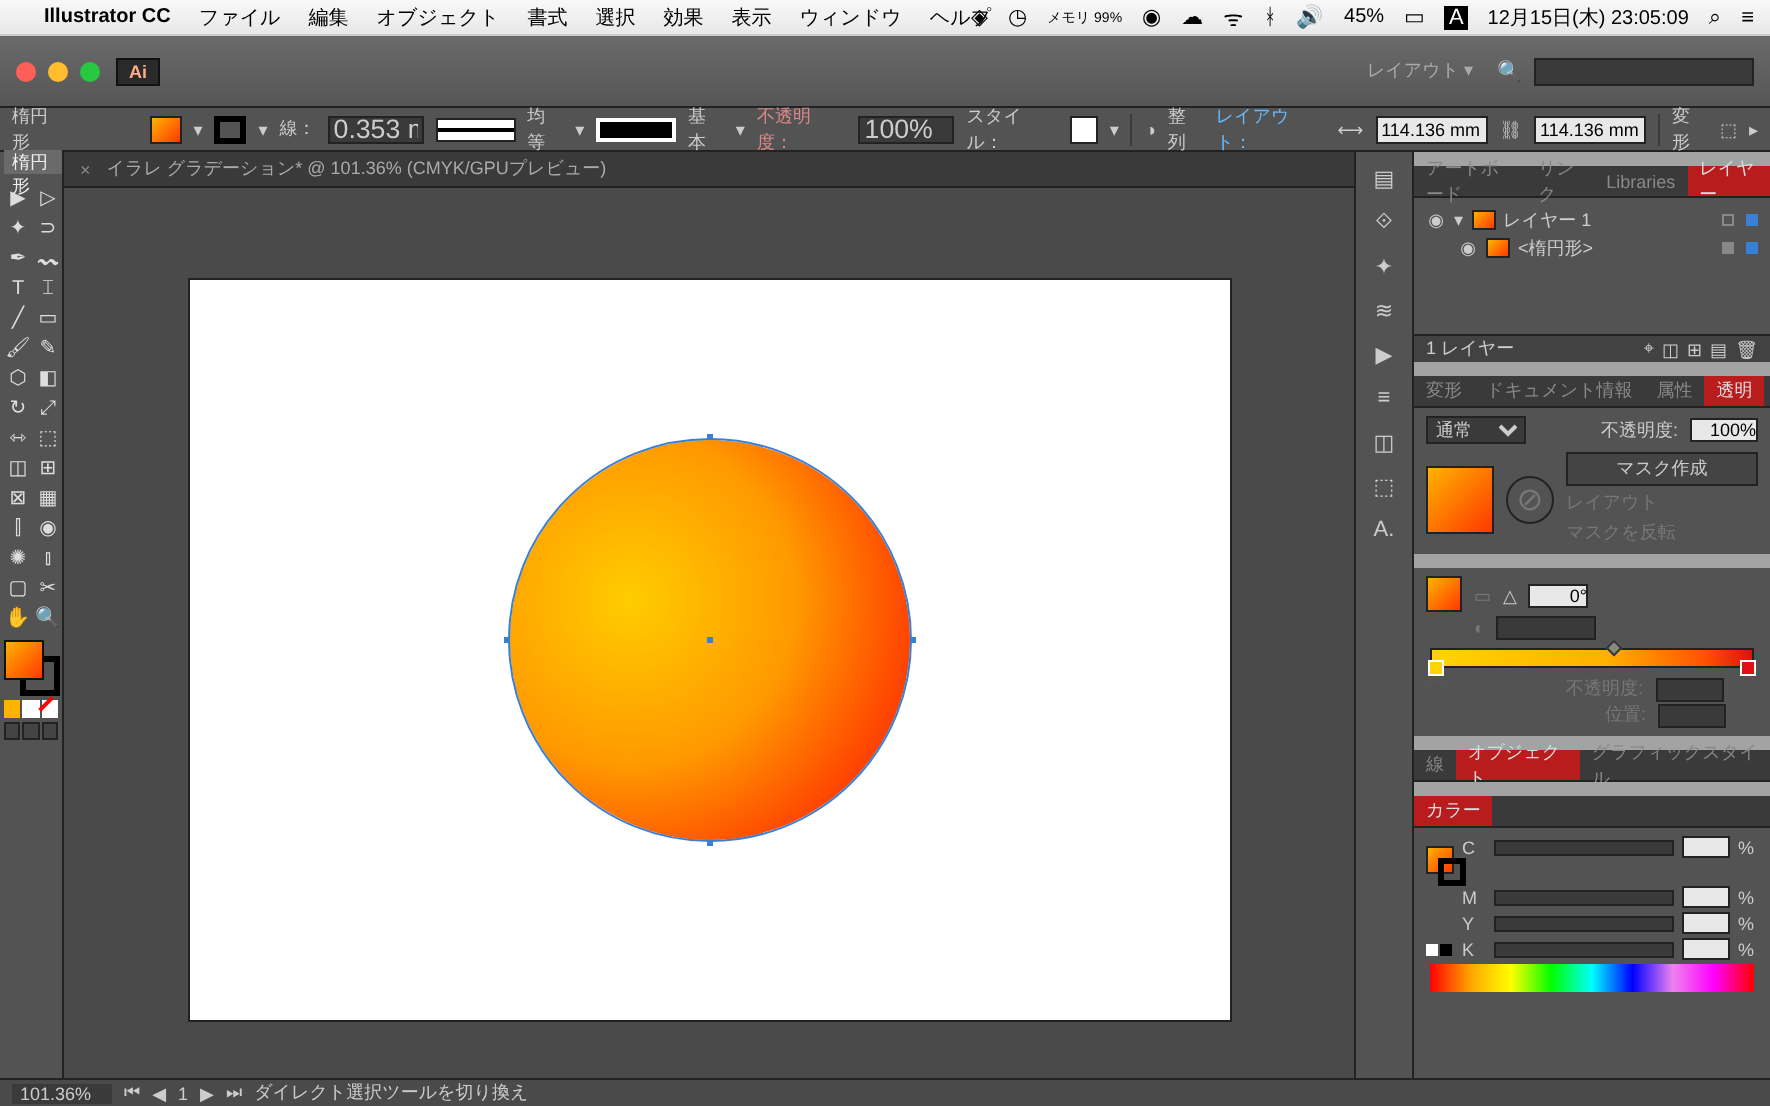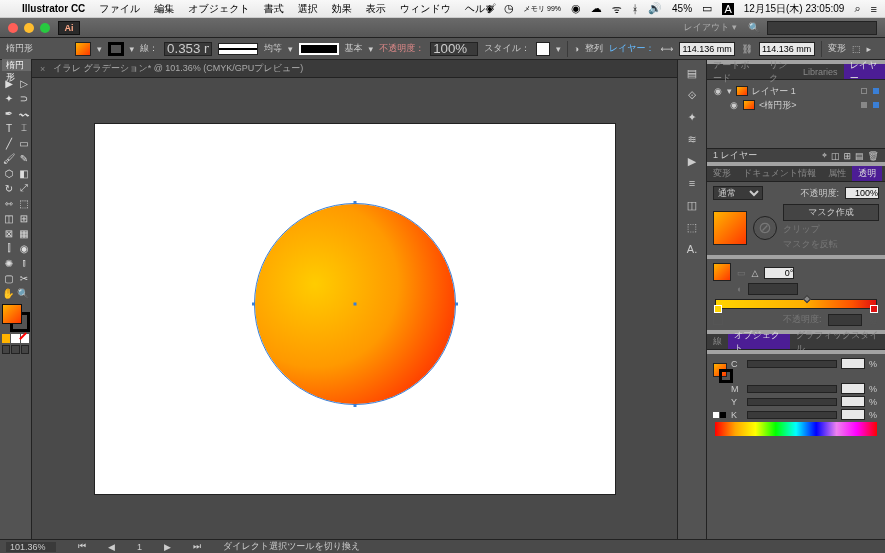--- a/index.html
+++ b/index.html
@@ -5,21 +5,21 @@
 * { margin: 0; padding: 0; box-sizing: border-box; font-family: "Hiragino Kaku Gothic Pro", "Helvetica Neue", Arial, sans-serif; }
 body { width: 885px; height: 553px; background: #323232; overflow: hidden; font-size: 10px; color: #ccc; }
 
 .menubar { height: 18px; background: linear-gradient(#f8f8f8,#e8e8e8); display: flex; align-items: center; padding: 0 8px; color: #000; gap: 14px; border-bottom: 1px solid #ccc; position: relative; }
 .menubar .apple { font-size: 13px; }
 .menubar .app-name { font-weight: bold; }
 .menubar .right { position: absolute; right: 8px; display: flex; gap: 10px; align-items: center; font-size: 10px; }
 .menubar .right .icon { font-size: 11px; }
 .menubar .right .date { }
 
-.titlebar { height: 20px; background: linear-gradient(#6a6a6a,#565656); display: flex; align-items: center; padding: 0 8px; gap: 6px; border-bottom: 1px solid #222; }
+.titlebar { height: 36px; background: linear-gradient(#6a6a6a,#565656); display: flex; align-items: center; padding: 0 8px; gap: 6px; border-bottom: 1px solid #222; }
 .traffic { display: flex; gap: 6px; }
 .traffic span { width: 10px; height: 10px; border-radius: 50%; }
 .tr { background: #ff5f57; } .ty { background: #ffbd2e; } .tg { background: #28c940; }
 .ai-badge { width: 22px; height: 14px; background: #2a2a2a; border: 1px solid #111; color: #fa8; display: flex; align-items: center; justify-content: center; font-size: 9px; font-weight: bold; margin-left: 2px; }
 .titlebar .spacer { flex: 1; }
 .titlebar .ctl { color: #aaa; font-size: 9px; padding: 0 6px; }
 .titlebar input.search { width: 110px; height: 14px; background: #3a3a3a; border: 1px solid #222; color: #ccc; font-size: 9px; padding: 0 4px; }
 
 .optbar { height: 22px; background: #535353; display: flex; align-items: center; padding: 0 6px; gap: 6px; border-bottom: 1px solid #222; font-size: 9px; color: #ccc; }
 .optbar .swatch { width: 16px; height: 14px; border: 1px solid #222; }
@@ -54,24 +54,24 @@
 .ellipse { width: 200px; height: 200px; border-radius: 50%; background: radial-gradient(circle at 30% 40%, #ffcc00, #ff9900 45%, #ff4800 75%, #d81818 100%); position: absolute; left: 160px; top: 80px; }
 .selbox { position: absolute; left: 159px; top: 79px; width: 202px; height: 202px; pointer-events: none; }
 .selbox .anc { position: absolute; width: 3px; height: 3px; background: #3a7fd6; }
 .selbox .ctr { position:absolute; width:3px; height:3px; background:#3a7fd6; left:50%; top:50%; transform:translate(-50%,-50%);}
 .selpath { position:absolute; inset:0; border-radius:50%; border:1px solid #3a7fd6; }
 
 .rtoolbar { width: 30px; background: #535353; border-left: 1px solid #222; border-right:1px solid #222; display: flex; flex-direction: column; gap: 4px; padding: 4px 0; align-items: center; }
 .rtb { width: 18px; height: 18px; display:flex; align-items:center; justify-content:center; font-size:11px; color:#ccc; cursor:pointer;}
 
 .panels { width: 178px; background: #535353; display: flex; flex-direction: column; font-size: 9px; }
-.pnl { border-top: 4px solid #a3a3a3; }
+.pnl { border-top: 7px solid #a3a3a3; }
 .pnl-tabs { height: 16px; background: #3a3a3a; display: flex; border-bottom: 1px solid #222; }
 .ptab { padding: 0 6px; height: 100%; display: flex; align-items: center; color: #888; cursor:pointer; }
-.ptab.act { background: #4c1d95; color: #ddd; }
+.ptab.act { background: #b91c1c; color: #ddd; }
 .pnl-body { padding: 4px 6px; }
 .layerrow { display: flex; align-items: center; gap: 4px; height: 14px; }
 .layerrow .eye { width: 10px; text-align: center; }
 .layerrow .thumb { width: 12px; height: 10px; border: 1px solid #222; }
 .layerrow .sel { margin-left: auto; width: 6px; height: 6px; border: 1px solid #888; }
 .pnl-foot { height: 14px; background: #424242; border-top: 1px solid #222; display: flex; align-items: center; padding: 0 6px; gap: 4px; }
 
 .apprw { display:flex; align-items:center; gap:6px; }
 .modesel { width: 50px; height: 14px; background: #3a3a3a; border: 1px solid #222; color:#ccc; font-size:9px;}
 .apprw input { width: 34px; height: 12px; background: #e8e8e8; border: 1px solid #222; color:#000; font-size:9px; text-align:right;}
@@ -82,21 +82,21 @@
 .gradbar .stop { position:absolute; width:8px; height:8px; border:1px solid #fff; background:#ffd400; bottom:-5px;}
 .gradbar .stop.r { right:-2px; background:#e01010; }
 .gradbar .stop.l { left:-2px; }
 .gradbar .mid { position:absolute; width:6px; height:6px; background:#888; top:-4px; left:55%; transform:rotate(45deg); border:1px solid #333;}
 
 .colorsl { display:grid; grid-template-columns: 14px 12px 1fr 24px 10px; gap:4px; align-items:center; margin-bottom:2px;}
 .colorsl .bar { height:8px; background:#3a3a3a; border:1px solid #222;}
 .colorsl input { width:24px; height:11px; background:#e8e8e8; border:1px solid #222; font-size:8px;}
 .spec { height:14px; background: linear-gradient(to right, red,orange,yellow,lime,cyan,blue,violet,magenta,red); margin:2px;}
 
-.statusbar { height: 14px; background: #4a4a4a; border-top: 1px solid #222; display: flex; align-items: center; padding: 0 6px; gap: 22px; font-size: 9px; color: #ccc; position:absolute; bottom:0; left:0; right:0;}
+.statusbar { height: 14px; background: #4a4a4a; border-top: 1px solid #222; display: flex; align-items: center; padding: 0 6px; gap: 6px; font-size: 9px; color: #ccc; position:absolute; bottom:0; left:0; right:0;}
 .statusbar .pct { width:50px; background:#3a3a3a; padding:0 4px;}
 .nosel { width:24px; height:24px; border:1px solid #222; display:flex; align-items:center; justify-content:center; color:#777; font-size:16px; border-radius:50%;}
 </style>
 </head>
 <body>
 
 <div class="menubar">
   <span class="apple"></span>
   <span class="app-name">Illustrator CC</span>
   <span>ファイル</span>
@@ -157,21 +157,21 @@
   <span>基本</span>
     <span>▾</span>
   <span class="opac-lbl">不透明度：</span>
   <input class="dd" value="100%" style="">
   <span class="lbl">スタイル：</span>
   <div class="swatch" style="background:#fff;width:14px;"></div>
     <span>▾</span>
   <div class="sep"></div>
   <span>◑</span>
   <span>整列</span>
-  <span class="shape-word">レイヤー：</span>
+  <span class="shape-word">レイアウト：</span>
   <span>⟷</span>
   <input class="numfield" value="114.136 mm" style="">
   <span>⛓</span>
   <input class="numfield" value="114.136 mm" style="">
   <div class="sep"></div>
   <span>変形</span>
   <span>⬚</span>
   <span>▸</span>
 </div>
 
@@ -307,21 +307,21 @@
         <div class="apprw" style="margin-bottom:4px;">
           <select class="modesel"><option>通常</option></select>
           <span style="margin-left:auto;">不透明度:</span>
           <input value="100%" style="">
         </div>
         <div style="display:flex;gap:6px;align-items:center;">
           <div class="bigsw"></div>
           <div class="nosel">⊘</div>
           <div style="flex:1;display:flex;flex-direction:column;gap:2px;">
             <button class="maskbtn">マスク作成</button>
-            <span style="color:#777;">クリップ</span>
+            <span style="color:#777;">レイアウト</span>
             <span style="color:#777;">マスクを反転</span>
           </div>
         </div>
       </div>
     </div>
 
     <div class="pnl">
       <div class="pnl-body">
         <div style="display:flex;gap:6px;align-items:flex-start;">
           <div style="width:18px;height:18px;background:linear-gradient(135deg,#ffb300,#ff3800);border:1px solid #222;"></div>
@@ -341,32 +341,40 @@
           <div class="mid"></div>
           <div class="stop l"></div>
           <div class="stop r"></div>
         </div>
         <div class="apprw" style="margin-top:2px;color:#777;">
           <span style="width:10px;height:10px;border:1px solid #555;"></span>
           <span style="margin-left:auto;">不透明度:</span>
           <div style="width:34px;height:12px;background:#3a3a3a;border:1px solid #222;"></div>
           <span style="color:#555;">🗑</span>
         </div>
+        <div class="apprw" style="color:#777;">
+          <span style="margin-left:auto;">位置:</span>
+          <div style="width:34px;height:12px;background:#3a3a3a;border:1px solid #222;"></div>
+          <span style="width:10px;"></span>
+        </div>
       </div>
     </div>
 
     <div class="pnl">
       <div class="pnl-tabs">
         <div class="ptab">線</div>
         <div class="ptab act">オブジェクト</div>
         <div class="ptab">グラフィックスタイル</div>
       </div>
     </div>
 
     <div class="pnl">
+      <div class="pnl-tabs">
+        <div class="ptab act">カラー</div>
+      </div>
       <div class="pnl-body">
         <div class="colorsl">
           <div style="grid-row:span 4;position:relative;">
             <div style="width:14px;height:14px;background:linear-gradient(135deg,#ffb300,#ff3800);border:1px solid #222;"></div>
             <div style="width:14px;height:14px;border:3px solid #000;position:absolute;left:6px;top:6px;"></div>
           </div>
           <span>C</span>
             <div class="bar"></div>
             <input style="">
             <span>%</span>

